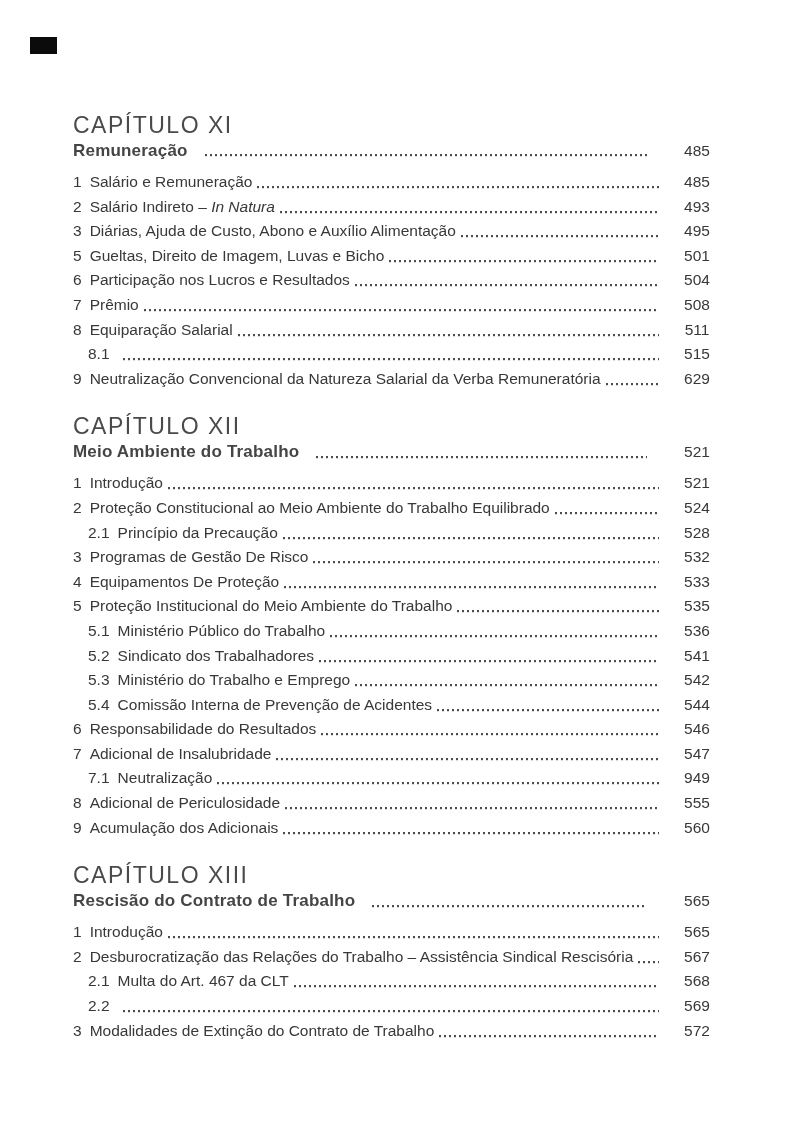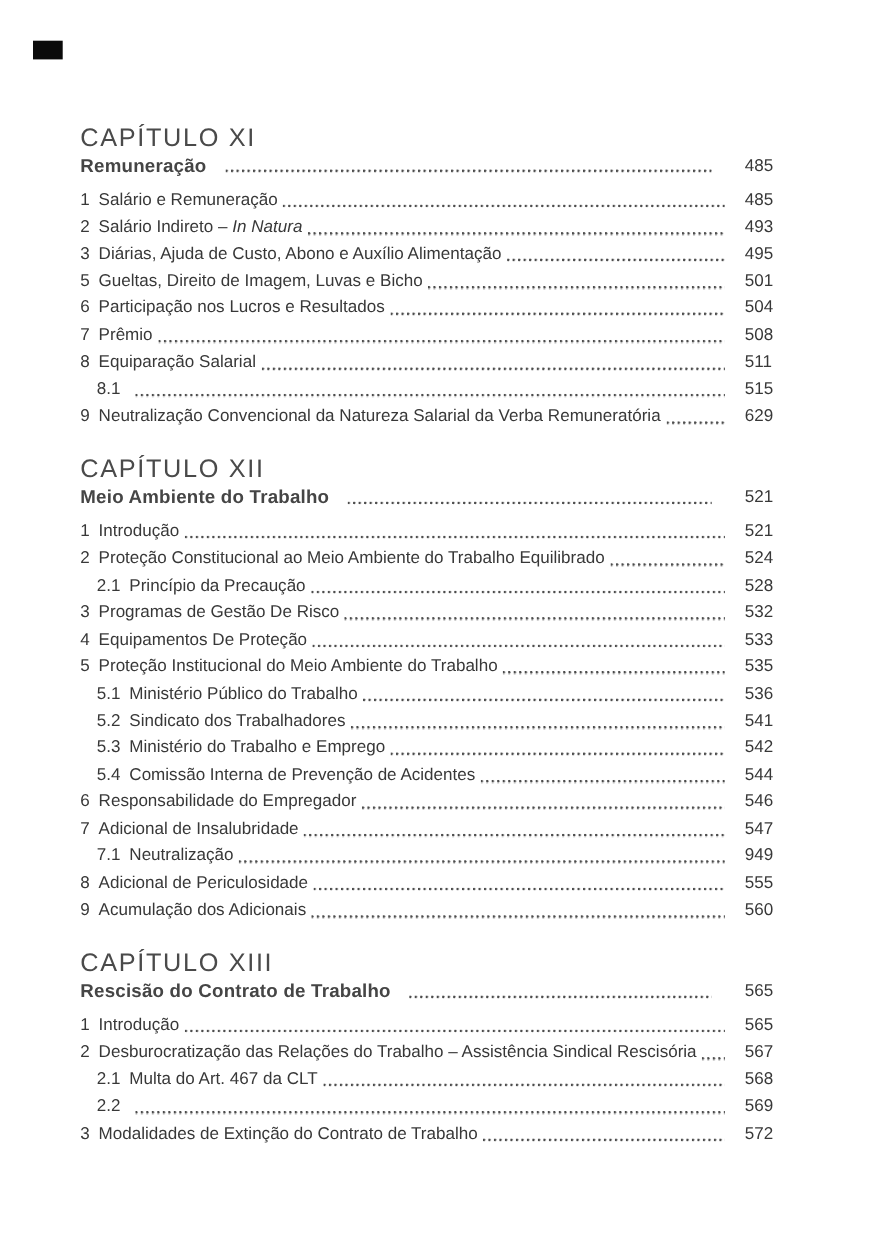--- a/index.html
+++ b/index.html
@@ -65,21 +65,21 @@
     background-size: 5px 2.6px;
     background-repeat: repeat-x;
     background-position: left calc(100% - 6px);
     min-width: 10px;
   }
   .chap-sub-row .leader { background-position: left calc(100% - 7px); }
   .pageno {
     flex: none;
     width: 40px;
     margin-left: 14px;
-    text-align: left;
+    text-align: center;
     font-size: 15.5px;
     font-weight: normal;
     color: #383838;
     letter-spacing: 0;
   }
 </style>
 </head>
 <body>
 
 <div class="page">
@@ -211,21 +211,21 @@
             <span class="pageno">542</span>
           </div>
           <div class="toc-row sub">
             <span class="num">5.4</span>
             <span class="label"><span>Comissão Interna de Prevenção de Acidentes</span></span>
             <span class="leader"></span>
             <span class="pageno">544</span>
           </div>
           <div class="toc-row">
             <span class="num">6</span>
-            <span class="label"><span>Responsabilidade do Empregador</span></span>
+            <span class="label"><span>Responsabilidade do Resultados</span></span>
             <span class="leader"></span>
             <span class="pageno">546</span>
           </div>
           <div class="toc-row">
             <span class="num">7</span>
             <span class="label"><span>Adicional de Insalubridade</span></span>
             <span class="leader"></span>
             <span class="pageno">547</span>
           </div>
           <div class="toc-row sub">

